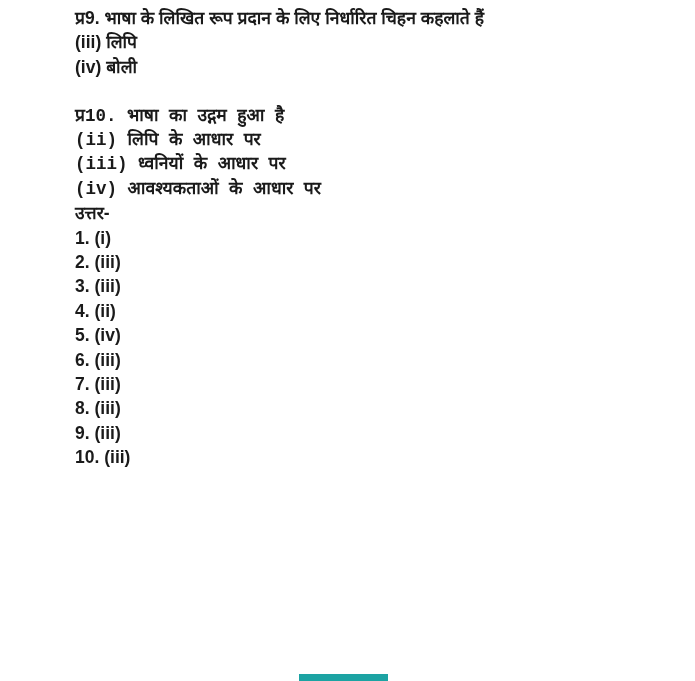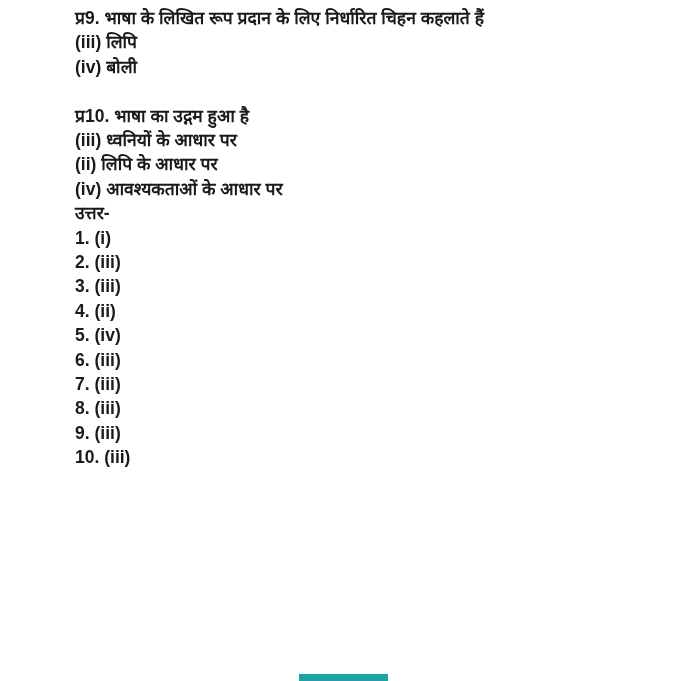--- a/index.html
+++ b/index.html
@@ -19,20 +19,21 @@
     color: #1a1a1a;
   }
   .line {
     font-size: 17.5px;
     line-height: 24.4px;
     font-weight: 700;
     white-space: nowrap;
   }
   .q10 {
     margin-top: 24.4px;
+    font-family: Liberation Mono, monospace;
   }
   .marker {
     font-weight: 700;
   }
   .scroll-indicator {
     position: absolute;
     left: 299px;
     bottom: 0;
     width: 89px;
     height: 7px;
@@ -58,26 +59,26 @@
       <span>बोली</span>
     </div>
   </section>
 
   <section class="q10">
     <div class="line">
       <span class="marker">प्र10.</span>
       <span>भाषा का उद्गम हुआ है</span>
     </div>
     <div class="line">
+      <span class="marker">(ii)</span>
+      <span>लिपि के आधार पर</span>
+    </div>
+    <div class="line">
       <span class="marker">(iii)</span>
       <span>ध्वनियों के आधार पर</span>
-    </div>
-    <div class="line">
-      <span class="marker">(ii)</span>
-      <span>लिपि के आधार पर</span>
     </div>
     <div class="line">
       <span class="marker">(iv)</span>
       <span>आवश्यकताओं के आधार पर</span>
     </div>
   </section>
 
   <section>
     <div class="line">उत्तर-</div>
     <div class="line">

